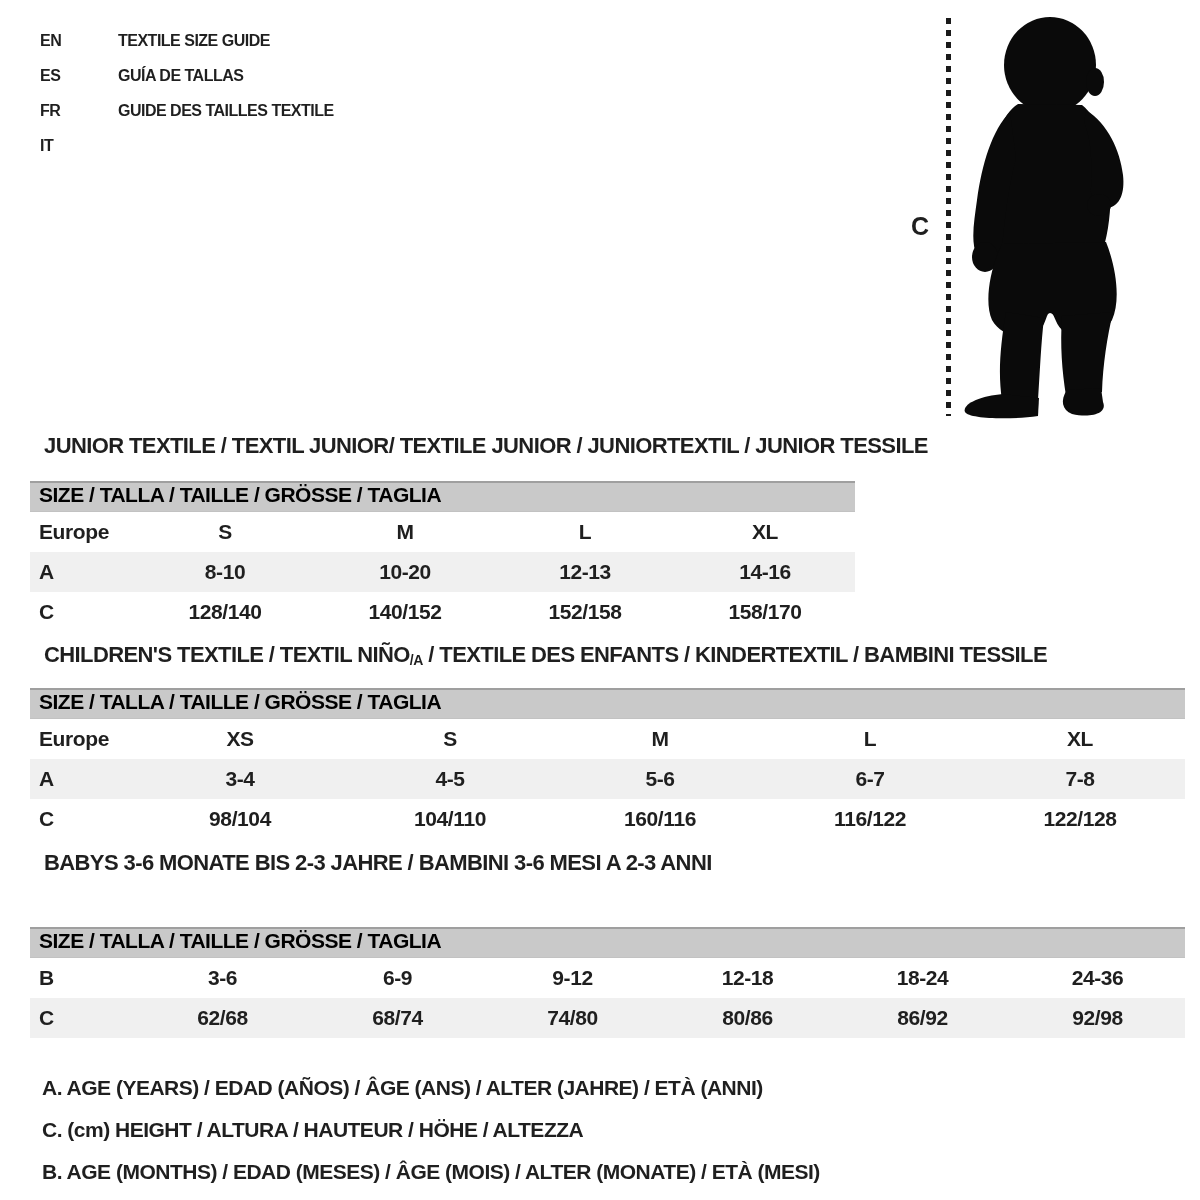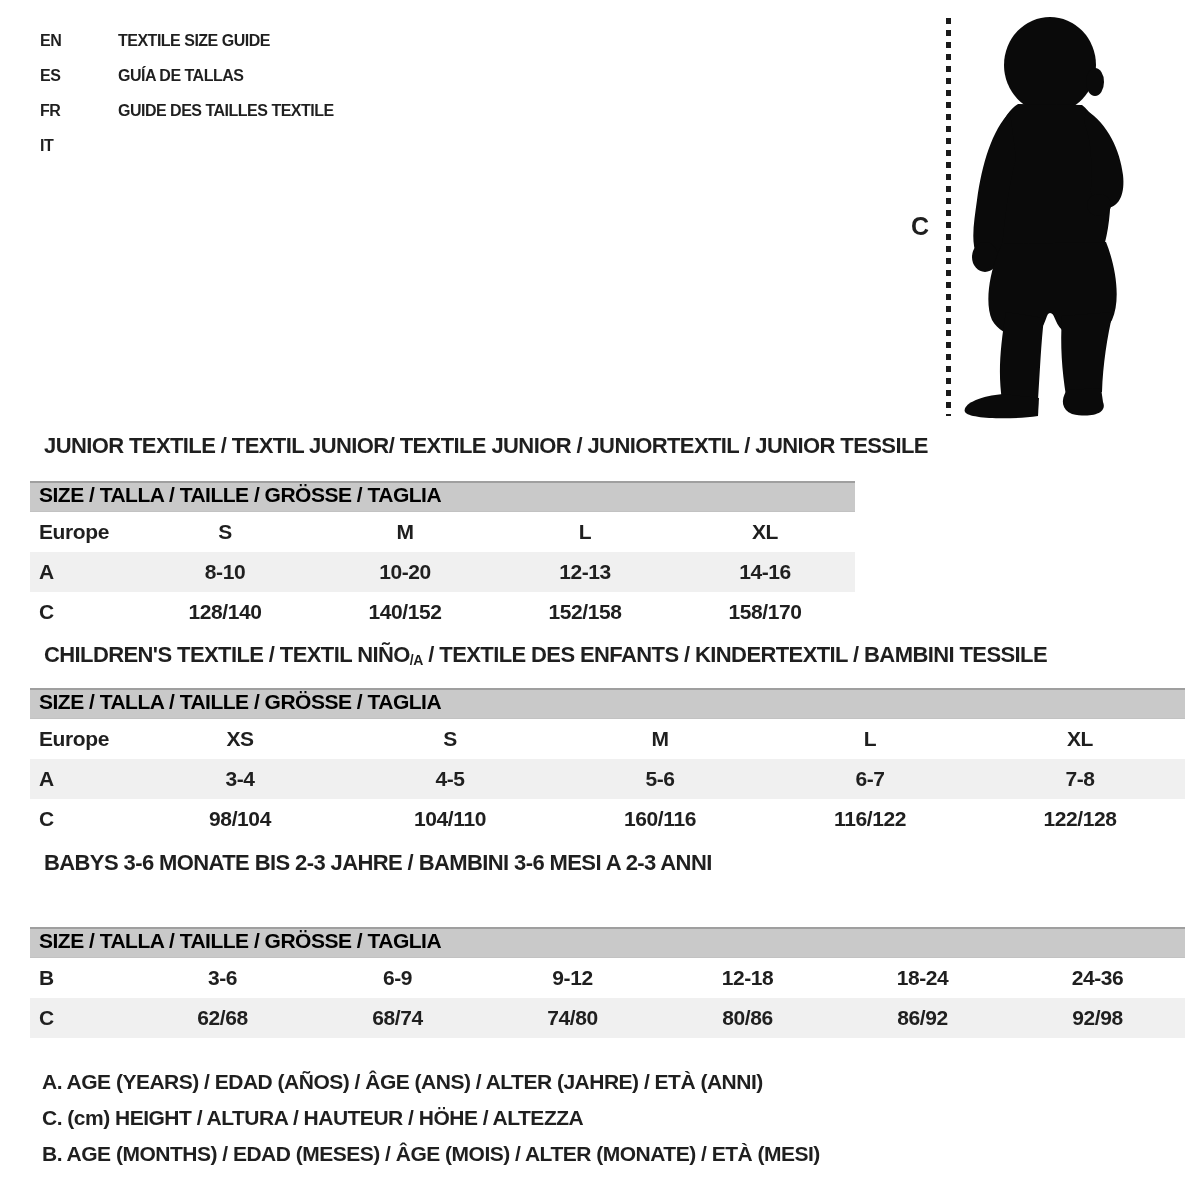--- a/index.html
+++ b/index.html
@@ -43,21 +43,21 @@
   .trow{display:grid;height:40px;align-items:center;font-size:21px;letter-spacing:-0.4px;}
   .trow:nth-child(3){background:#f0f0f0;}
   .cols5{grid-template-columns:105px repeat(4,1fr);}
   .cols6{grid-template-columns:105px repeat(5,1fr);}
   .cols7{grid-template-columns:105px repeat(6,1fr);}
   .rlabel{padding-left:9px;text-align:left;}
   .cell{text-align:center;}
 
   
   .legend{position:absolute;left:42px;top:1064px;}
-  .legend-row{height:36px;display:flex;align-items:center;font-size:21px;letter-spacing:-0.5px;white-space:nowrap;}
+  .legend-row{height:36px;display:flex;align-items:center;font-size:21px;letter-spacing:-0.5px;white-space:nowrap;margin-top:6px;}
 </style>
 </head>
 <body>
 
 <div class="canvas">
 
   <div class="langs">
     <div class="lang-row">
       <span class="lang-code">EN</span>
       <span class="lang-title">TEXTILE SIZE GUIDE</span>

